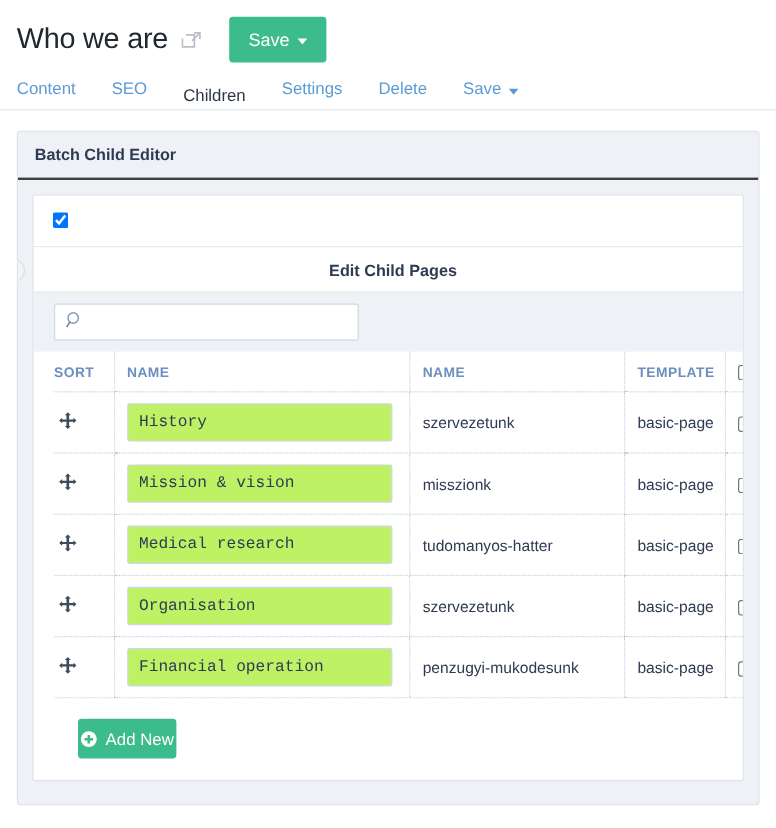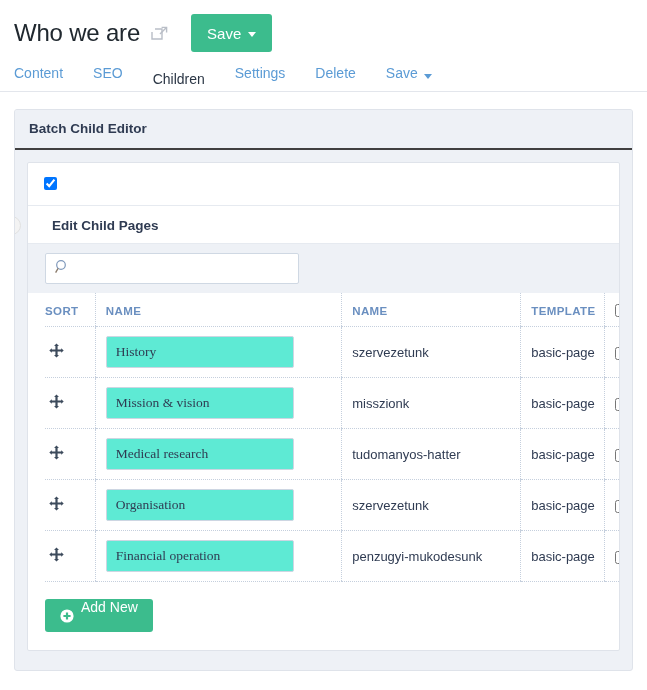--- a/index.html
+++ b/index.html
@@ -132,20 +132,21 @@
     cursor: pointer;
   }
 
   
   .section-head {
     position: relative;
     padding: 12px 16px 10px 24px;
     font-weight: bold;
     font-size: 13.5px;
     color: #2f3b52;
+    text-align: center;
   }
   .info-icon {
     position: absolute;
     left: -26px;
     top: 10px;
     width: 19px; height: 19px;
     border-radius: 50%;
     background: #f3f3f3;
     border: 1px solid #e0e0e0;
     color: #9a9a9a;
@@ -229,29 +230,29 @@
     vertical-align: middle;
     height: 34px;
   }
   col.w-sort { width: 50px; }
   col.w-title { width: 245px; }
   col.w-name { width: 178px; }
   col.w-template { width: 83px; }
   col.w-hidden { width: 140px; }
 
   .title-input {
-    width: 188px;
+    width: 221px;
     height: 32px;
     box-sizing: border-box;
-    background: #5eead4;
+    background: #bef264;
     border: 1px solid #cdd6e2;
     border-radius: 2px;
     padding: 0 9px;
     font-size: 13.5px;
-    font-family: Liberation Serif, serif;
+    font-family: Liberation Mono, monospace;
     color: #2f3b52;
     outline: none;
   }
   .drag-handle {
     display: inline-block;
     cursor: move;
     padding-left: 4px;
   }
   .hidden-cb {
     width: 13px; height: 13px;
@@ -262,26 +263,28 @@
 
   .add-row {
     padding: 17px 0 18px 17px;
   }
   .add-btn {
     background: #3cbc8d;
     color: #ffffff;
     border: none;
     border-radius: 3px;
     height: 33px;
-    padding: 0 15px;
+    padding: 0 2px;
     font-size: 14px;
     font-family: "Liberation Sans", sans-serif;
     cursor: pointer;
     display: inline-flex;
+    align-items: center;
     gap: 7px;
+    margin-left: 20px;
   }
   .plus-circle {
     display: inline-flex;
     align-items: center;
     justify-content: center;
   }
 </style>
 </head>
 <body>
 

